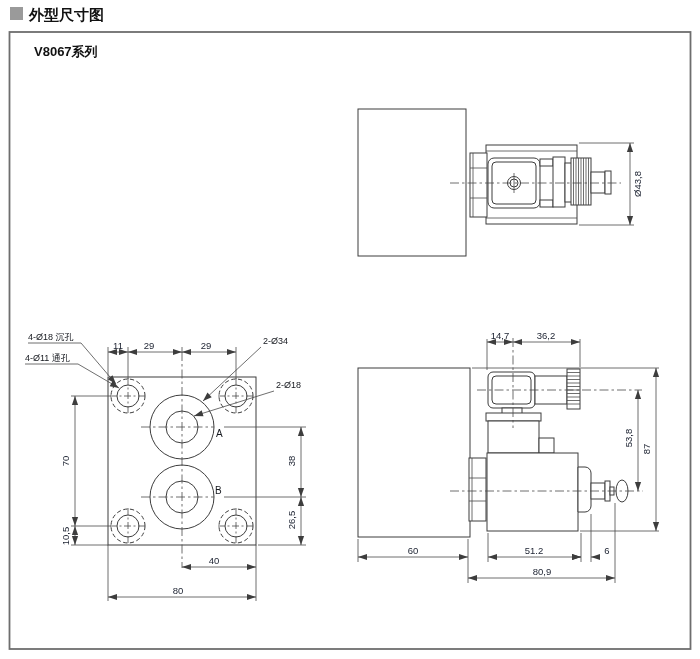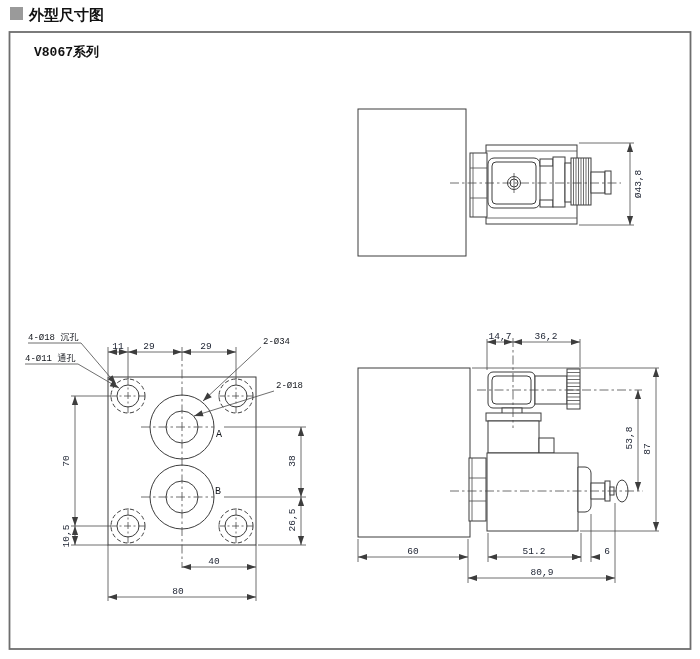--- a/index.html
+++ b/index.html
@@ -1,18 +1,18 @@
 <!DOCTYPE html>
 <html><head>
 <meta charset="utf-8">
 <style>
   html,body { margin:0; padding:0; background:#f4f4f4; }
   .page {
     position:relative; width:700px; height:659px; background:#ffffff;
-    font-family:Liberation Mono, monospace; overflow:hidden;
+    font-family:Liberation Sans, sans-serif; overflow:hidden;
   }
   svg { position:absolute; left:0; top:0; }
   .ln   { stroke:#3d3d3d; stroke-width:1; fill:none; }
   .fw   { stroke:#3d3d3d; stroke-width:1; fill:#ffffff; }
   .thin { stroke:#4a4a4a; stroke-width:0.8; fill:none; }
   .cl   { stroke:#4a4a4a; stroke-width:0.8; fill:none; stroke-dasharray:9 3 2.5 3; }
   .clh  { stroke:#4a4a4a; stroke-width:0.8; fill:none; stroke-dasharray:7 2.5 2 2.5; }
   .dashc{ stroke:#3d3d3d; stroke-width:1; fill:none; stroke-dasharray:4.2 2.6; }
   text  { fill:#1b2130; }
   .dim  { font-size:9.5px; text-anchor:middle; }

